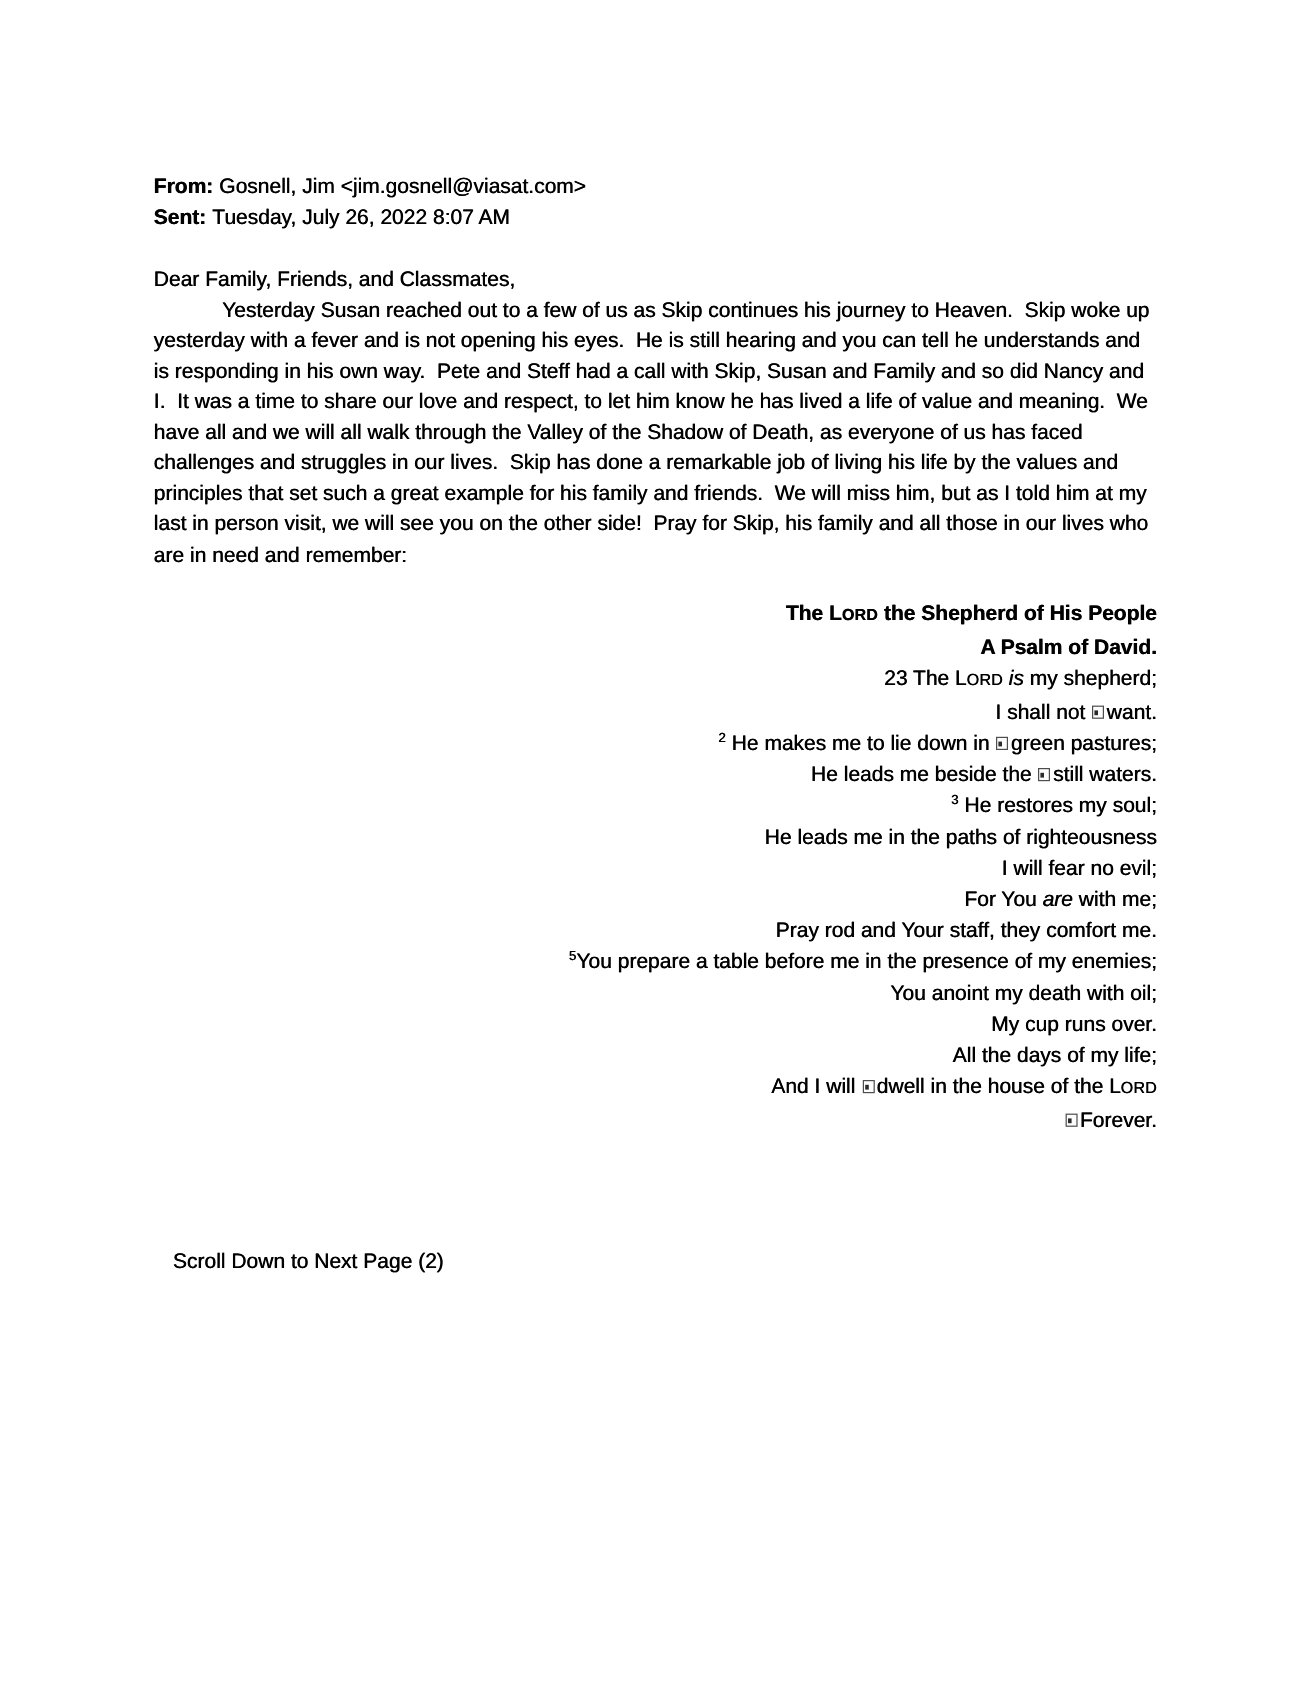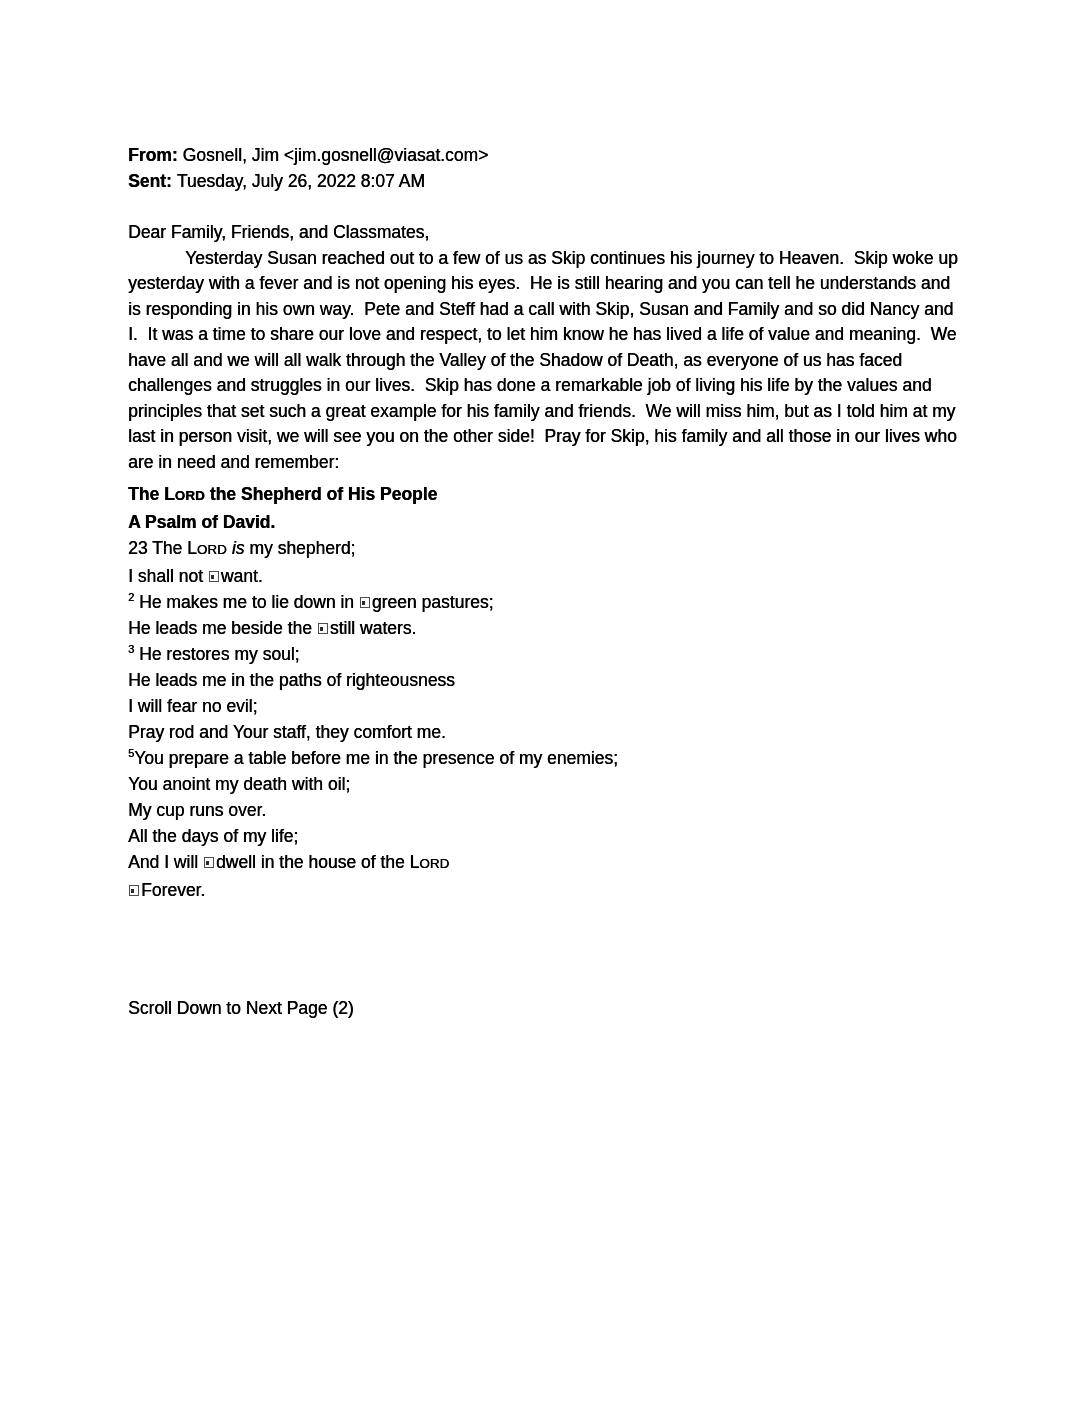--- a/index.html
+++ b/index.html
@@ -23,21 +23,21 @@
     text-shadow: 0.4px 0 0 currentColor;
   }
   .hrow { white-space: pre-wrap; }
   .hlabel { font-weight: bold; margin-right: 5px; }
   .greeting { margin: 26px 0 0 0; white-space: pre-wrap; }
   .body-par {
     margin: 0;
     text-indent: 57px;
     white-space: pre-wrap;
   }
-  .psalm { margin-top: 6px; line-height: 26px; }
+  .psalm { margin-top: 23px; line-height: 26px; text-align: right; }
   .psalm-line { white-space: pre-wrap; }
   .psalm-line.bold { font-weight: bold; }
   .sup {
     font-size: 11px;
     vertical-align: 7px;
     line-height: 0;
   }
   em { font-style: italic; }
   .sc-rest { font-size: 76%; letter-spacing: 0.2px; }
   .fn-icon {
@@ -53,21 +53,21 @@
   }
   .fn-icon::after {
     content: "";
     position: absolute;
     left: 1px;
     top: 3px;
     width: 3px;
     height: 4px;
     background: #2a2a2a;
   }
-  .scroll-note { margin: 93px 0 0 0; white-space: pre-wrap; }
+  .scroll-note { margin: 93px 0 0 16px; white-space: pre-wrap; }
 </style>
 </head>
 <body>
 
 <div class="page">
 
   <div class="email-header">
     <div class="hrow"><span class="hlabel">From:</span><span>Gosnell, Jim &lt;jim.gosnell@viasat.com&gt;</span></div>
     <div class="hrow"><span class="hlabel">Sent:</span><span>Tuesday, July 26, 2022 8:07 AM</span></div>
   </div>
@@ -79,20 +79,21 @@
   <section class="psalm">
       <div class="psalm-line bold">The <span>L<span class="sc-rest">ORD</span></span> the Shepherd of His People</div>
       <div class="psalm-line bold">A Psalm of David.</div>
       <div class="psalm-line">23 The <span>L<span class="sc-rest">ORD</span></span> <em>is</em> my shepherd;</div>
       <div class="psalm-line">I shall not <span class="fn-icon"></span>want.</div>
       <div class="psalm-line"><span class="sup">2</span> He makes me to lie down in <span class="fn-icon"></span>green pastures;</div>
       <div class="psalm-line">He leads me beside the <span class="fn-icon"></span>still waters.</div>
       <div class="psalm-line"><span class="sup">3</span> He restores my soul;</div>
       <div class="psalm-line">He leads me in the paths of righteousness</div>
       <div class="psalm-line">I will fear no evil;</div>
+      <div class="psalm-line">For You <em>are</em> with me;</div>
       <div class="psalm-line">Pray rod and Your staff, they comfort me.</div>
       <div class="psalm-line"><span class="sup">5</span>You prepare a table before me in the presence of my enemies;</div>
       <div class="psalm-line">You anoint my death with oil;</div>
       <div class="psalm-line">My cup runs over.</div>
       <div class="psalm-line">All the days of my life;</div>
       <div class="psalm-line">And I will <span class="fn-icon"></span>dwell in the house of the <span>L<span class="sc-rest">ORD</span></span></div>
       <div class="psalm-line"><span class="fn-icon"></span>Forever.</div>
     </section>
 
   <p class="scroll-note">Scroll Down to Next Page (2)</p>

